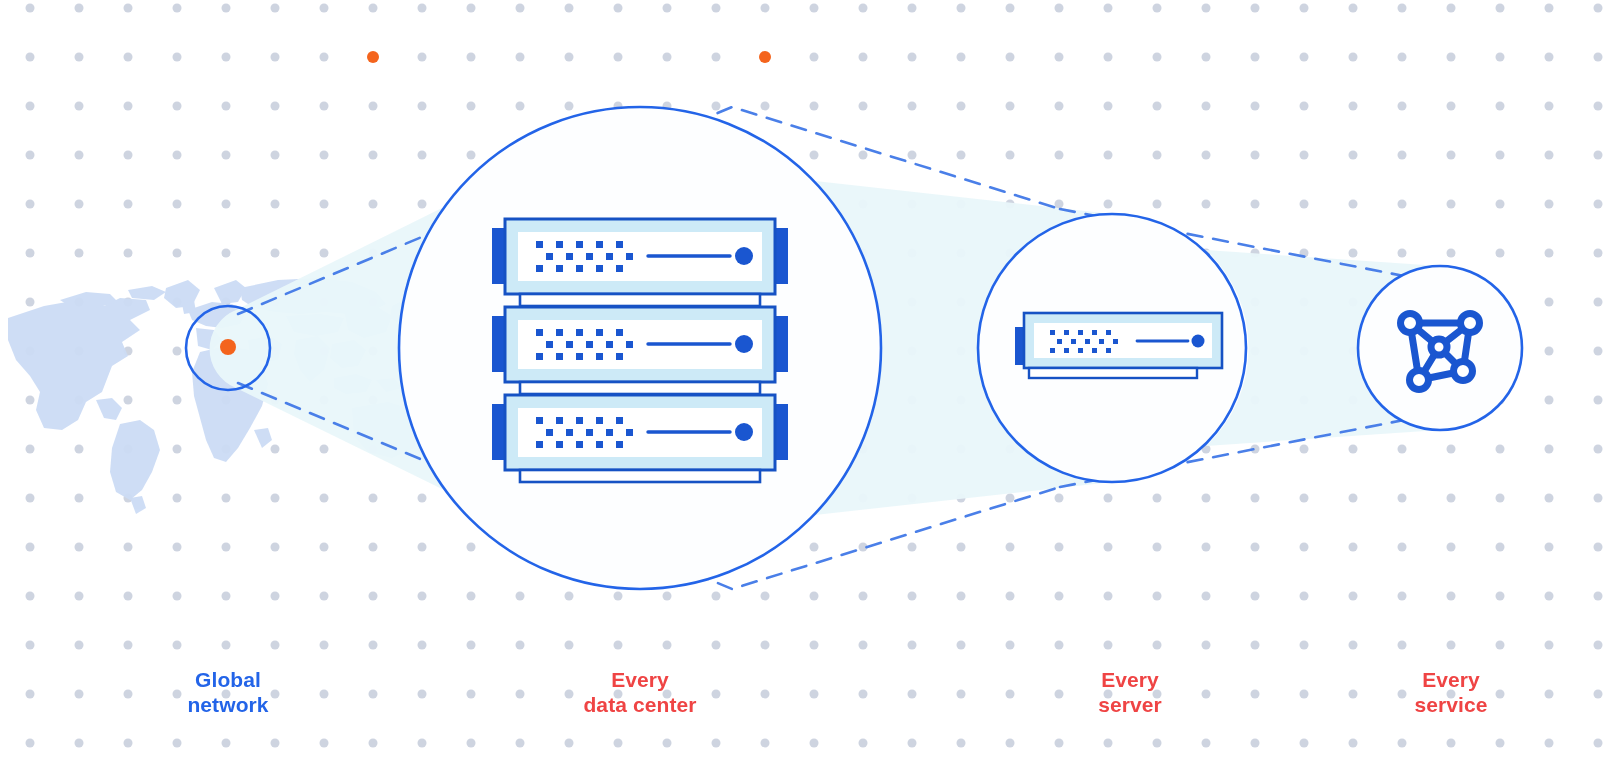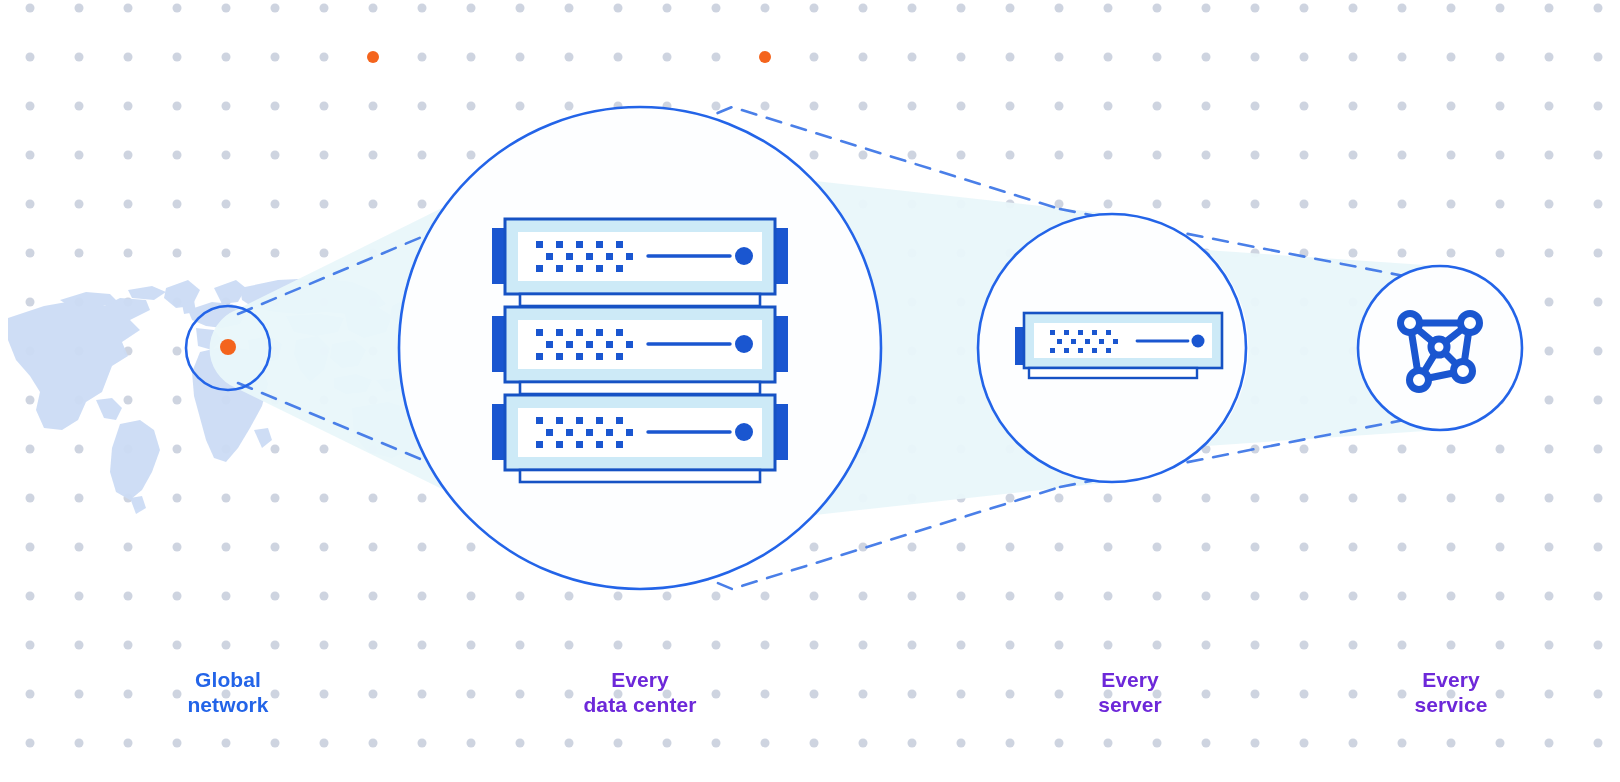--- a/index.html
+++ b/index.html
@@ -32,21 +32,21 @@
   .lbl{
     position:absolute;
     text-align:center;
     font-size:21px;
     font-weight:700;
     line-height:1.18;
     letter-spacing:0.1px;
     white-space:pre-line;
     transform:translateX(-50%);
   }
-  .lbl.dark{color:#6d28d9;}
+  .lbl.dark{color:#ef4444;}
   .lbl.accent{color:#2364e8;}
 </style>
 </head>
 <body>
 
 <div id="stage">
 
   <svg class="layer" viewBox="0 0 1620 782" xmlns="http://www.w3.org/2000/svg">
     <g id="grid-dots">
         <circle cx="-19" cy="8" r="4.5" fill="#c6ccda" opacity="0.85"></circle>

